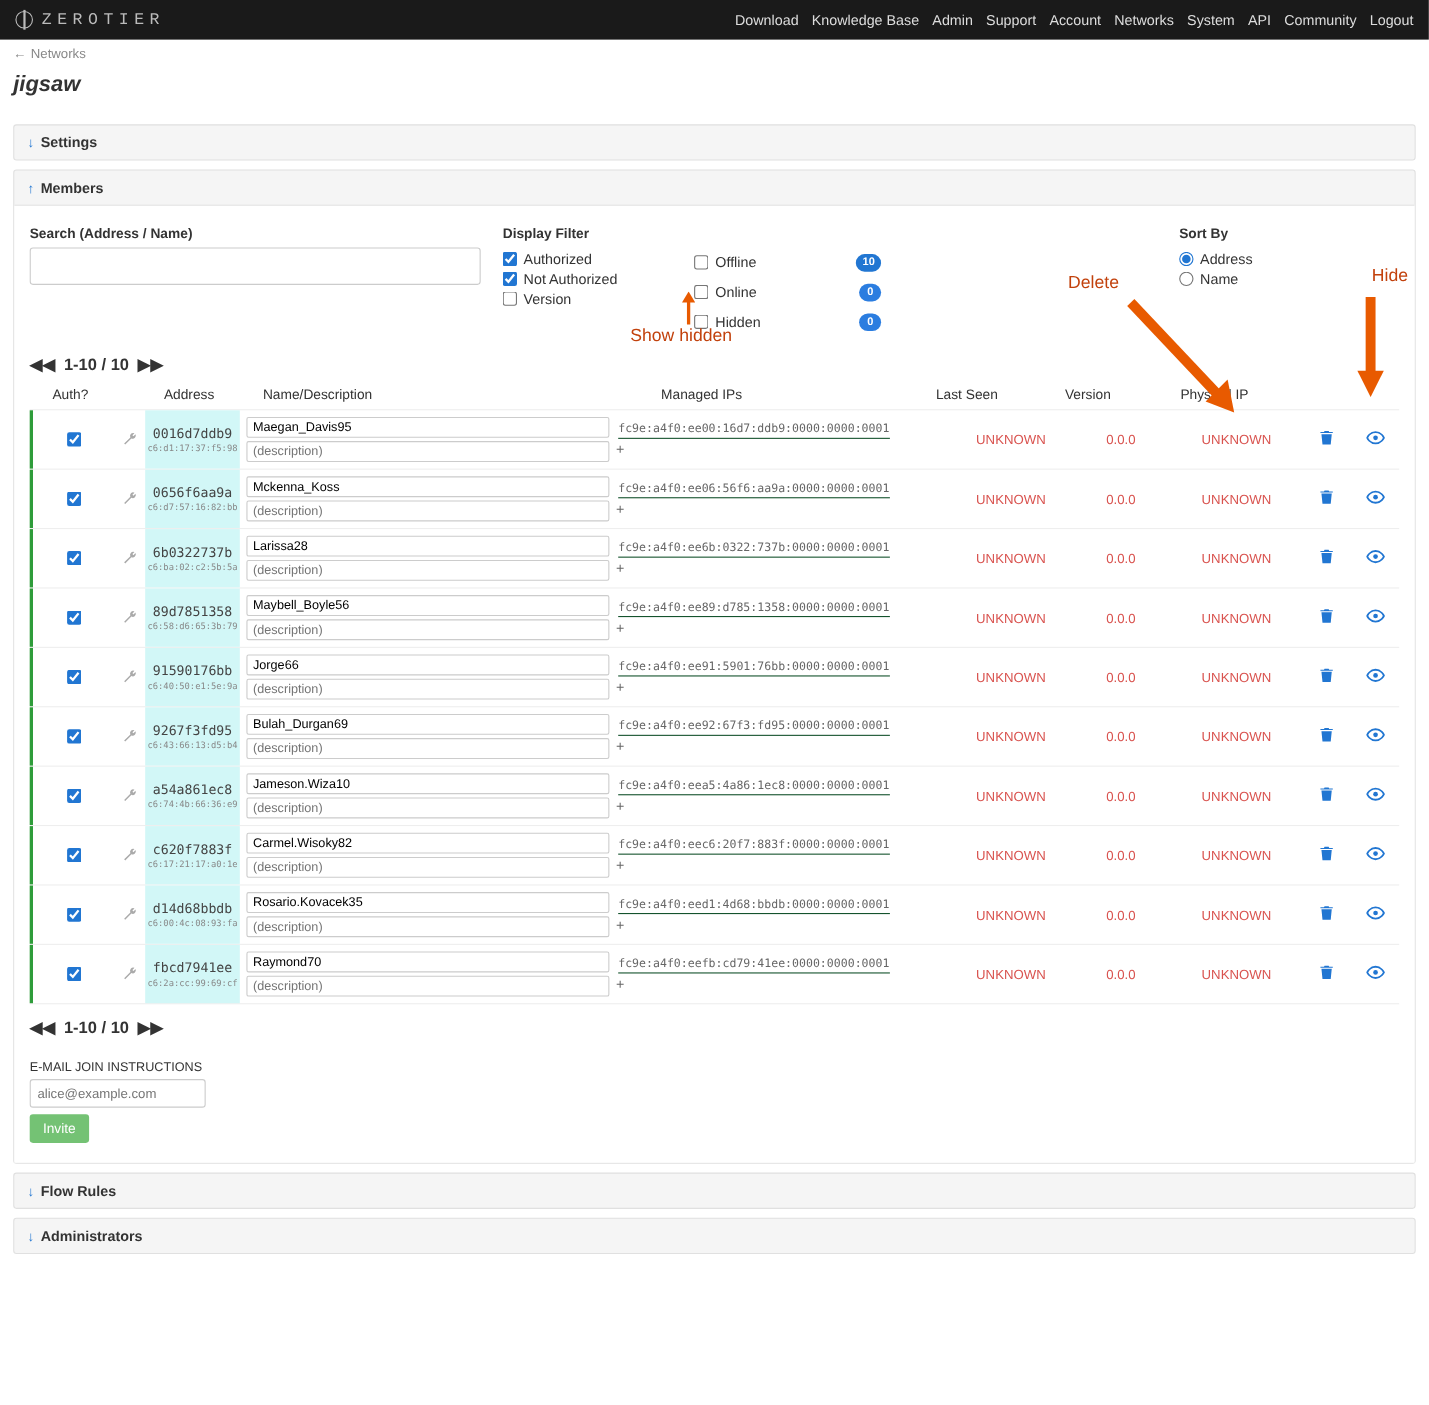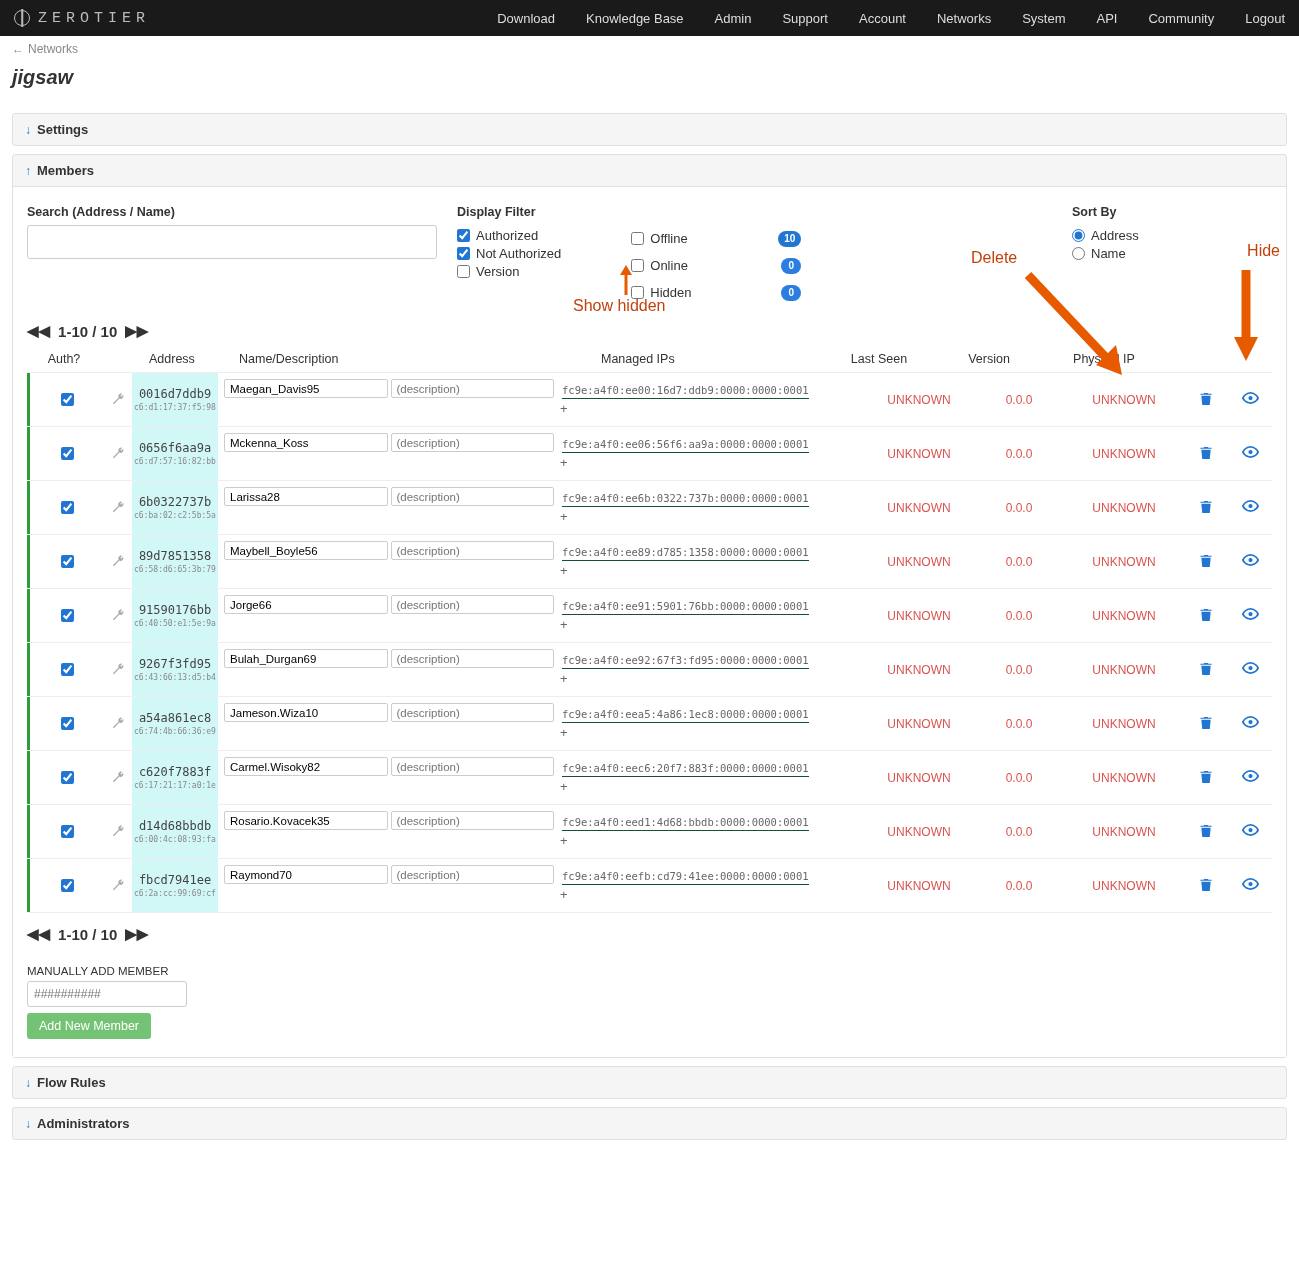--- a/index.html
+++ b/index.html
@@ -1,21 +1,21 @@
 <!DOCTYPE html>
 <html><head>
 <meta charset="utf-8">
 <style>
 * { box-sizing: border-box; margin: 0; padding: 0; }
 body { font-family: -apple-system, BlinkMacSystemFont, "Segoe UI", Helvetica, Arial, sans-serif; font-size: 13px; color: #333; background: #fff; }
 .navbar { background: #1a1a1a; color: #ccc; height: 36px; display: flex; align-items: center; padding: 0 14px; }
 .brand { display: flex; align-items: center; font-family: "Courier New", monospace; letter-spacing: 5px; font-size: 15px; color: #bbb; font-weight: 300; }
 .brand-logo { width: 16px; height: 16px; border: 1.5px solid #bbb; border-radius: 50%; position: relative; margin-right: 8px; }
 .brand-logo::after { content:""; position:absolute; left:50%; top:-2px; bottom:-2px; width:1.5px; background:#bbb; transform:translateX(-50%); }
-.nav-right { margin-left: auto; display: flex; gap: 31px; }
+.nav-right { margin-left: auto; display: flex; gap: 12px; }
 .nav-right a { color: #ddd; text-decoration: none; font-size: 13px; }
 .breadcrumb { padding: 6px 12px; font-size: 12px; color: #888; }
 .breadcrumb .back-arrow { margin-right: 4px; }
 .page { padding: 4px 12px 20px 12px; }
 .net-id { font-family: "Menlo","Consolas",monospace; font-size: 26px; font-weight: 400; margin: 6px 0 8px 0; color:#222; }
 .net-name { font-style: italic; font-size: 20px; color:#333; margin-bottom: 24px; font-weight: bold; }
 .panel { border: 1px solid #e0e0e0; background: #f5f5f5; border-radius: 3px; margin-bottom: 8px; }
 .panel-head { padding: 8px 12px; font-size: 13px; display:flex; align-items:center; gap:6px; }
 .panel-head b { font-weight: 600; }
 .arrow-down, .arrow-up { color:#2176d2; font-size:12px; font-weight:bold; }
@@ -48,21 +48,21 @@
 .col-del { width:44px; text-align:center;}
 .col-hide { width:44px; text-align:center;}
 .member-row { display:flex; align-items:stretch; border-bottom:1px solid #eee; min-height:54px; }
 .left-bar { width:3px; background:#2e9c3a; }
 .cell { display:flex; align-items:center; justify-content:center; }
 .cell.col-auth input { accent-color:#2176d2; }
 .cell.col-wrench { color:#999; }
 .cell.col-addr { flex-direction:column; align-items:center; justify-content:center; background:#d2f7f7; font-family:"Menlo","Consolas",monospace; width:86px;}
 .addr-main { font-size:12px; color:#444; }
 .addr-sub { font-size:8px; color:#888; margin-top:2px;}
-.cell.col-name { flex-direction:row; align-items:stretch; justify-content:center; gap:3px; padding:6px 4px 6px 6px; flex:0 0 340px;}
+.cell.col-name { flex-direction:column; align-items:stretch; justify-content:center; gap:3px; padding:6px 4px 6px 6px; flex:0 0 340px;}
 .name-input, .desc-input { width:100%; height:19px; border:1px solid #ccc; border-radius:2px; font-size:11.5px; padding:0 5px; }
 .desc-input { color:#999; }
 .cell.col-ips { flex-direction:column; align-items:flex-start; justify-content:center; padding-left:4px; flex:1;}
 .ip-line { display:flex; align-items:center; gap:6px; }
 .ip-line span { font-family:"Menlo","Consolas",monospace; font-size:10.5px; color:#666; border-bottom:1px solid #14532d; padding-bottom:2px;}
 .plus { color:#666; font-size:13px; margin-left:-2px; margin-top:2px;}
 .red { color:#d9534f; font-size:12px;}
 .icon-btn { color:#2176d2; cursor:pointer; font-size:15px;}
 .footer-forms { display:flex; gap:110px; margin-top:22px;}
 .form-col label { font-size:11.5px; font-weight:500; display:block; margin-bottom:4px;}
@@ -589,23 +589,23 @@
         </div>
 
       <div class="pager" style="margin-top:12px;">
         <span class="pg-arrow">◀◀</span>
         <span>1-10 / 10</span>
         <span class="pg-arrow">▶▶</span>
       </div>
 
       <div class="footer-forms">
         <div class="form-col">
-          <label>MANUALLY ADD MEMBER</label>
-          <input placeholder="##########" style="">
-          <div><button>Add New Member</button></div>
+          <label>E-MAIL JOIN INSTRUCTIONS</label>
+          <input placeholder="alice@example.com" style="">
+          <div><button>Invite</button></div>
         </div>
       </div>
 
       <span class="annot" style="left:560px; top:110px;">Show hidden</span>
       <svg class="arrow-annot" style="left:603px; top:78px;" width="20" height="34">
           <line x1="10" y1="30" x2="10" y2="4" stroke="#e85a00" stroke-width="3"></line>
           <polygon points="10,0 4,10 16,10" fill="#e85a00"></polygon>
         </svg>
 
       <span class="annot" style="left:958px; top:62px;">Delete</span>

